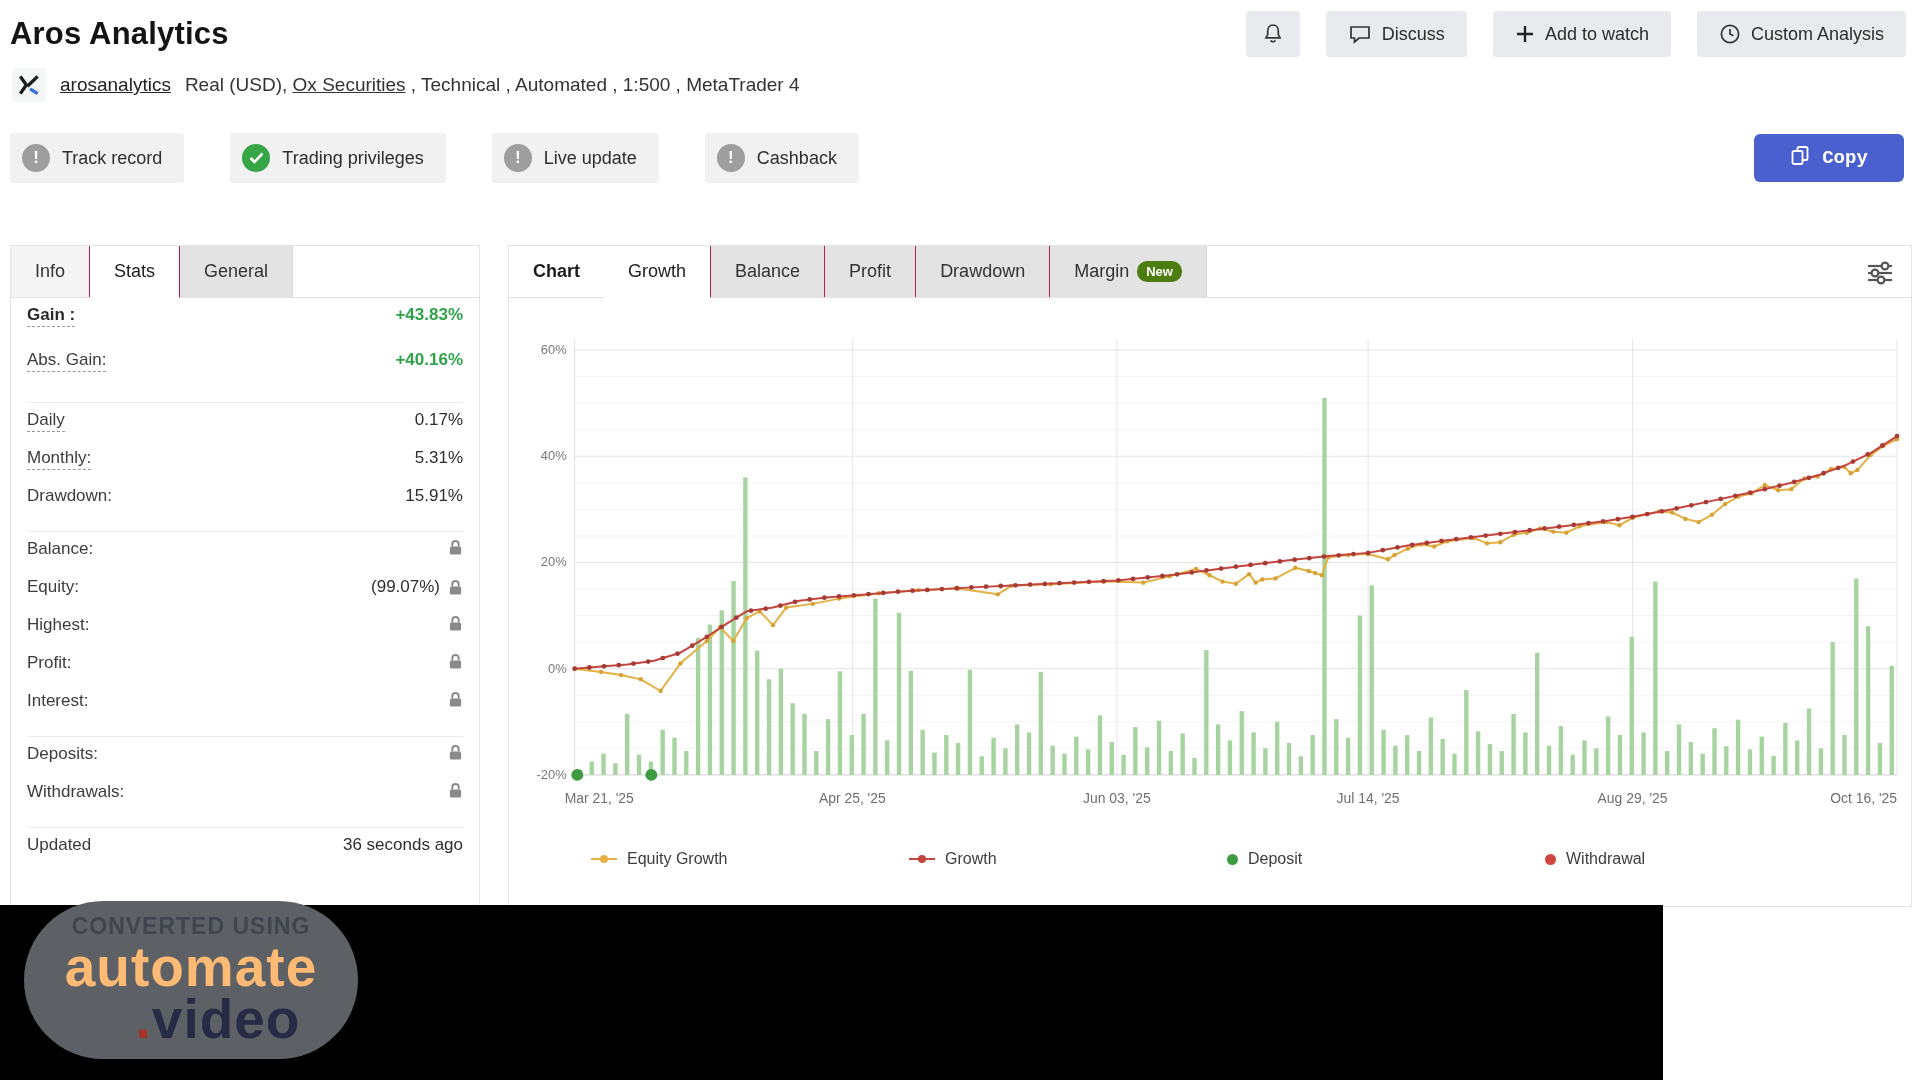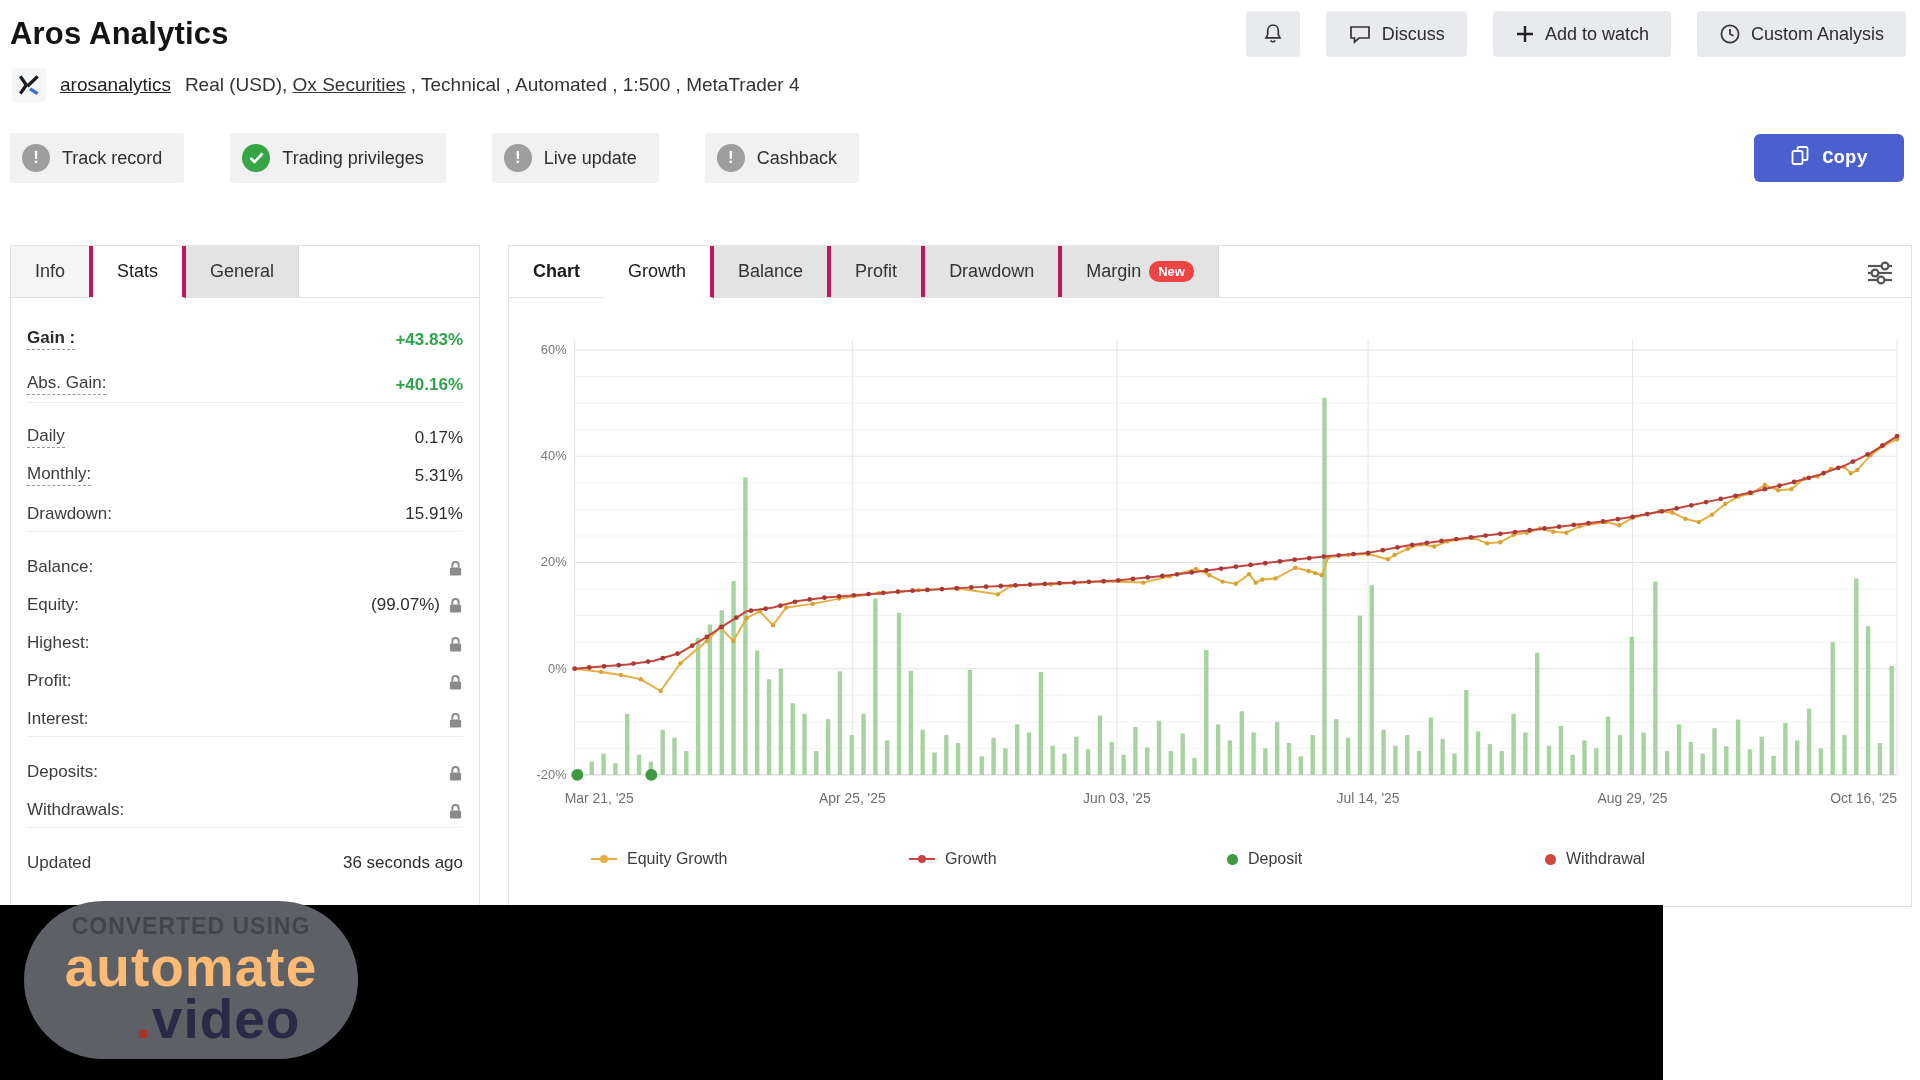--- a/index.html
+++ b/index.html
@@ -41,33 +41,33 @@
               gap: 12px; width: 150px; height: 48px; background: #4a60cf; color: #fff;
               border: none; border-radius: 6px; font-size: 19px; font-weight: 700;
               font-family: Liberation Mono, monospace; cursor: pointer; }
   
   .card { position: absolute; background: #fff; border: 1px solid #e3e3e3; }
   .stats-card { top: 245px; left: 10px; width: 470px; height: 662px; }
   .chart-card { top: 245px; left: 508px; width: 1404px; height: 662px; }
   
   .tabs { display: flex; border-bottom: 1px solid #e2e2e2; height: 52px; }
   .tab { display: flex; align-items: center; padding: 0 24px; font-size: 18px;
-         color: #333; cursor: pointer; border-right: 4px solid #be185d; background: #e3e3e3; }
+         color: #333; cursor: pointer; border-right: 1px solid #be185d; background: #e3e3e3; }
   .tab.first { background: #f5f5f5; }
   .tab.active { background: #ffffff; border-bottom: 1px solid #fff; margin-bottom: -1px; color: #1c1c1c; }
   .tab.label-only { background: transparent; border-right: none; font-weight: 700; color: #1b1b1b; cursor: default; }
   .tab:last-of-type { border-right: 1px solid #d9d9d9; }
-  .new-pill { background: #ef4444; color: #fff; font-size: 13px; font-weight: 700;
+  .new-pill { background: #4d7c0f; color: #fff; font-size: 13px; font-weight: 700;
               border-radius: 10px; padding: 3px 9px; margin-left: 8px; }
   .chart-settings { position: absolute; right: 16px; top: 13px; cursor: pointer; }
   
   .stats-body { padding: 0 16px; font-size: 17px; }
   .sec { border-bottom: 1px solid #ececec; padding: 7px 0; }
   .sec.last { border-bottom: none; }
-  .srow { display: flex; align-items: flex-end; justify-content: space-between; height: 38px; }
+  .srow { display: flex; align-items: flex-start; justify-content: space-between; height: 38px; }
   .sec.big .srow { height: 45px; }
   .srow .lbl { color: #3c3c3c; }
   .srow .lbl.dashed { border-bottom: 1px dashed #9a9a9a; padding-bottom: 1px; cursor: help; }
   .srow .lbl.bold { font-weight: 700; color: #2a2a2a; }
   .srow .val { color: #2e2e2e; display: flex; align-items: center; gap: 8px; }
   .srow .val.green { color: #2fa34c; font-weight: 700; }
   .lock { display: inline-block; line-height: 0; }
   
   .chart-body { padding: 26px 6px 0 4px; }
   .chart-svg { display: block; width: 1392px; height: 520px; }

